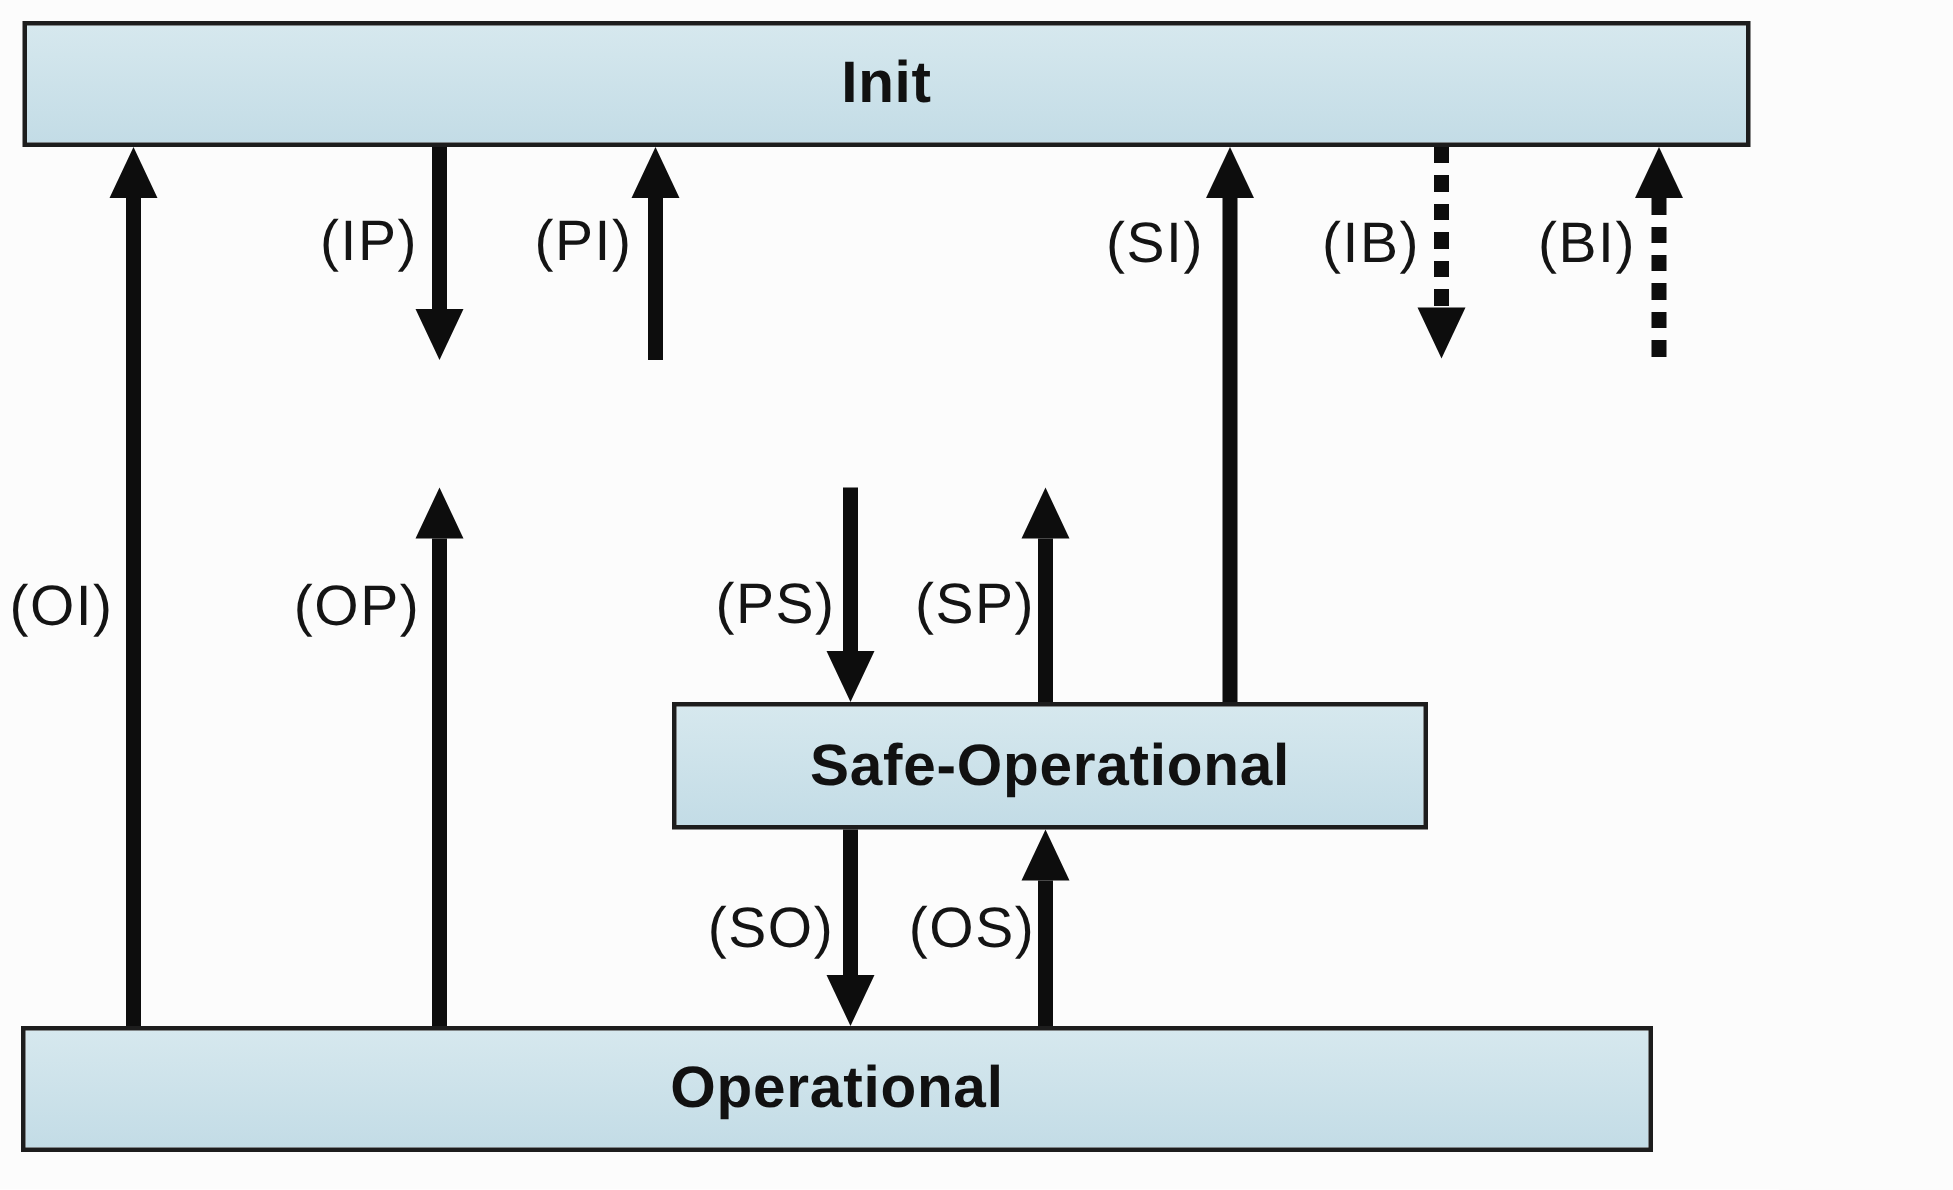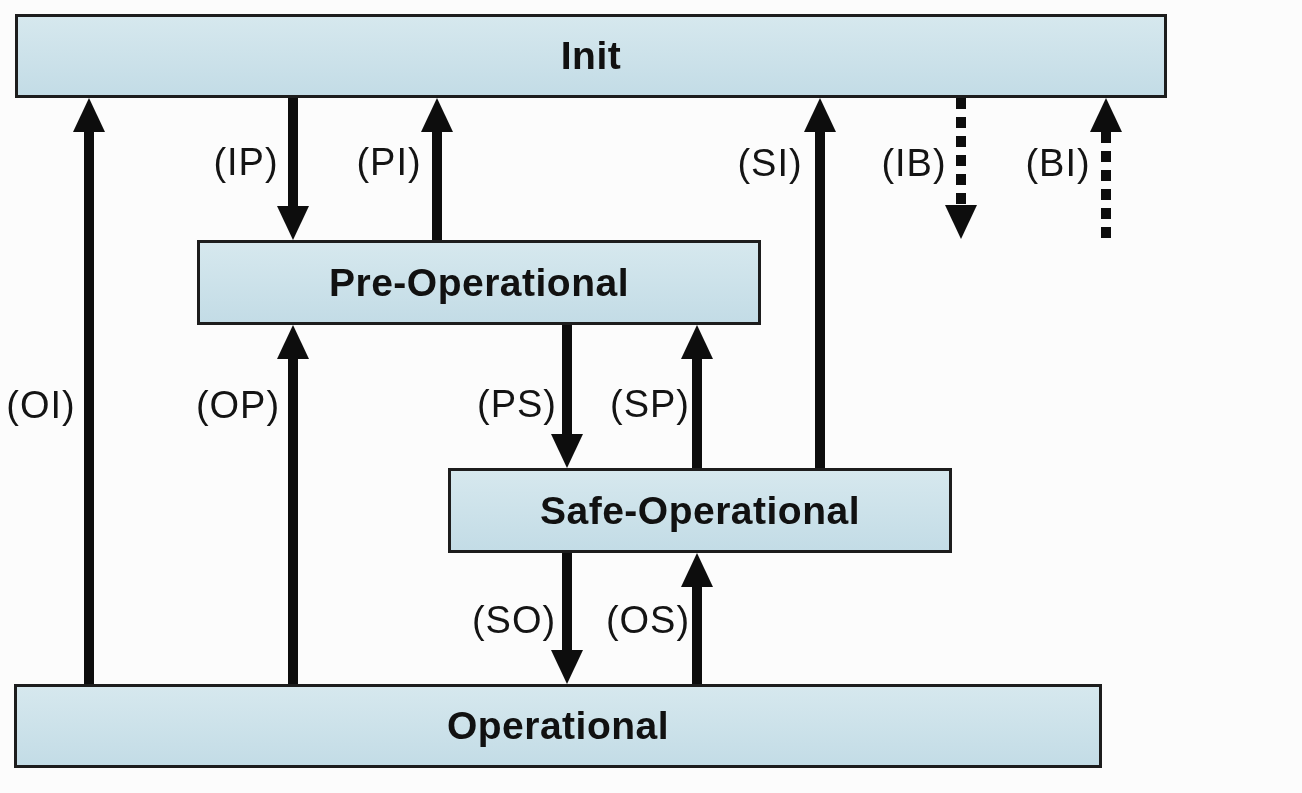--- a/index.html
+++ b/index.html
@@ -72,23 +72,20 @@
   }
 </style>
 </head>
 <body>
 
 <div id="canvas">
 
   <div class="state st-init">
     <span>Init</span>
   </div>
-  <div class="state st-preop">
-    <span>Pre-Operational</span>
-  </div>
   <div class="state st-safeop">
     <span>Safe-Operational</span>
   </div>
   <div class="state st-op">
     <span>Operational</span>
   </div>
 
   <div>
     <div class="shaft sh-oi"></div>
     <div class="head up hd-oi"></div>

